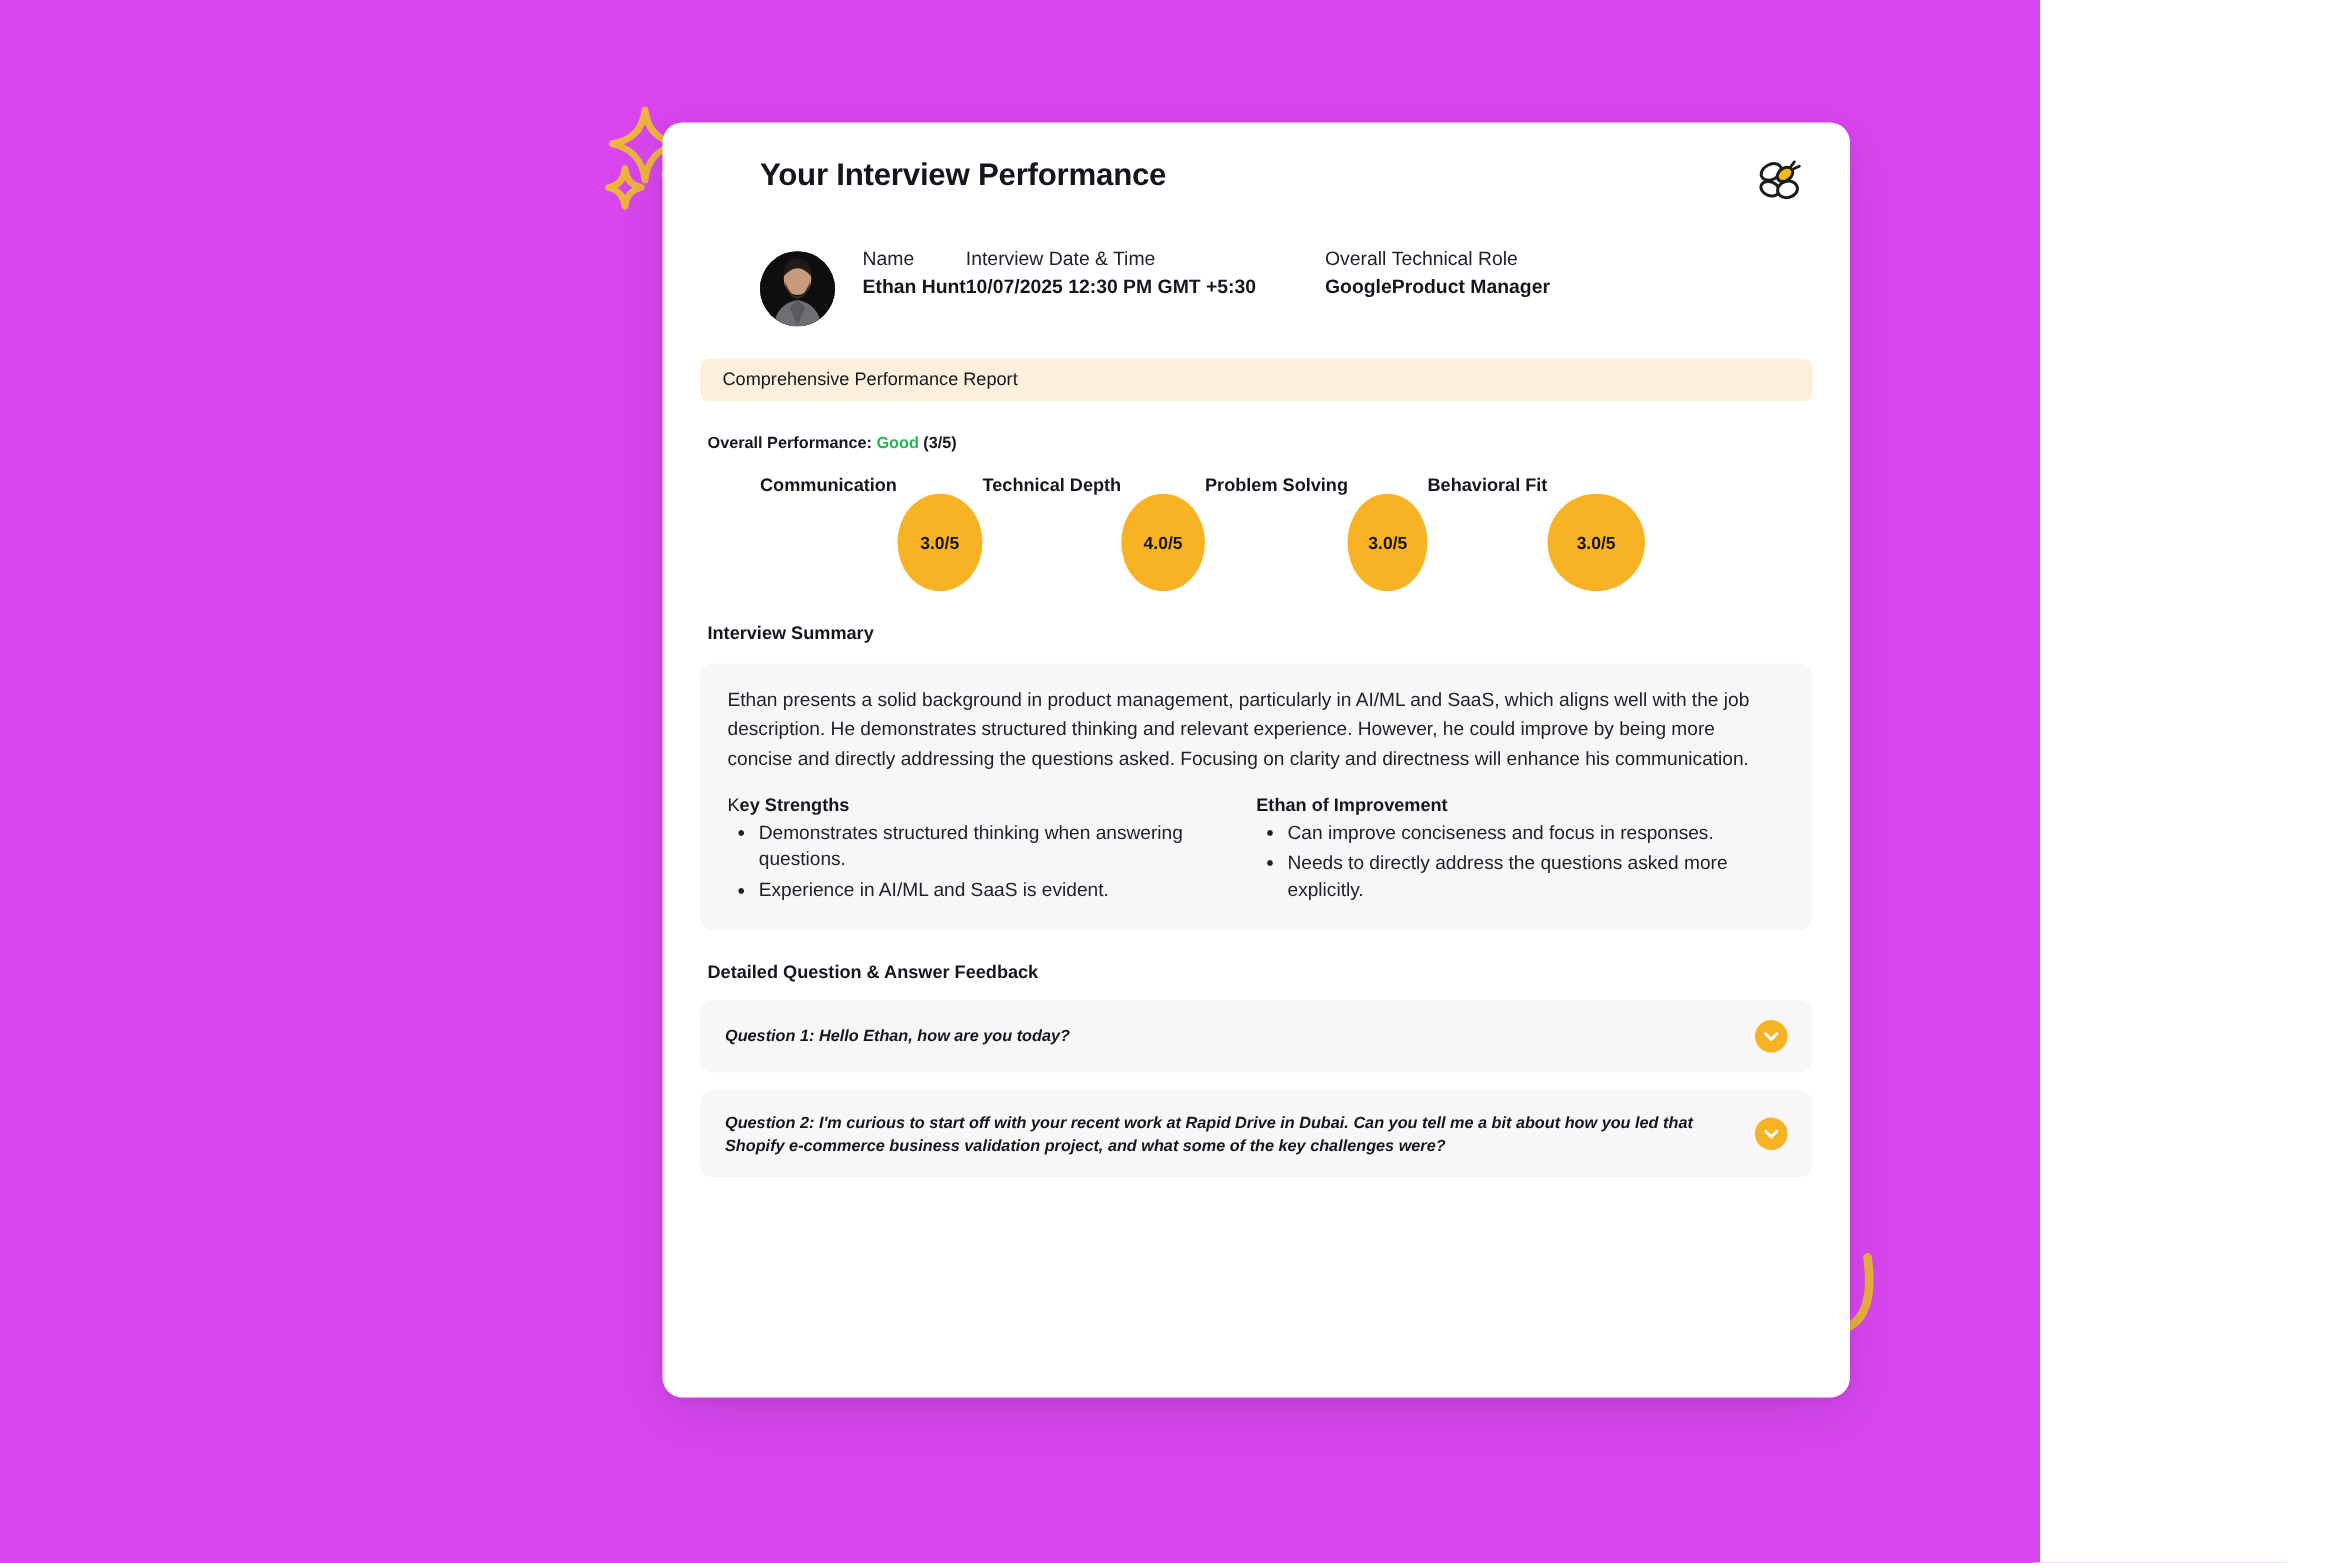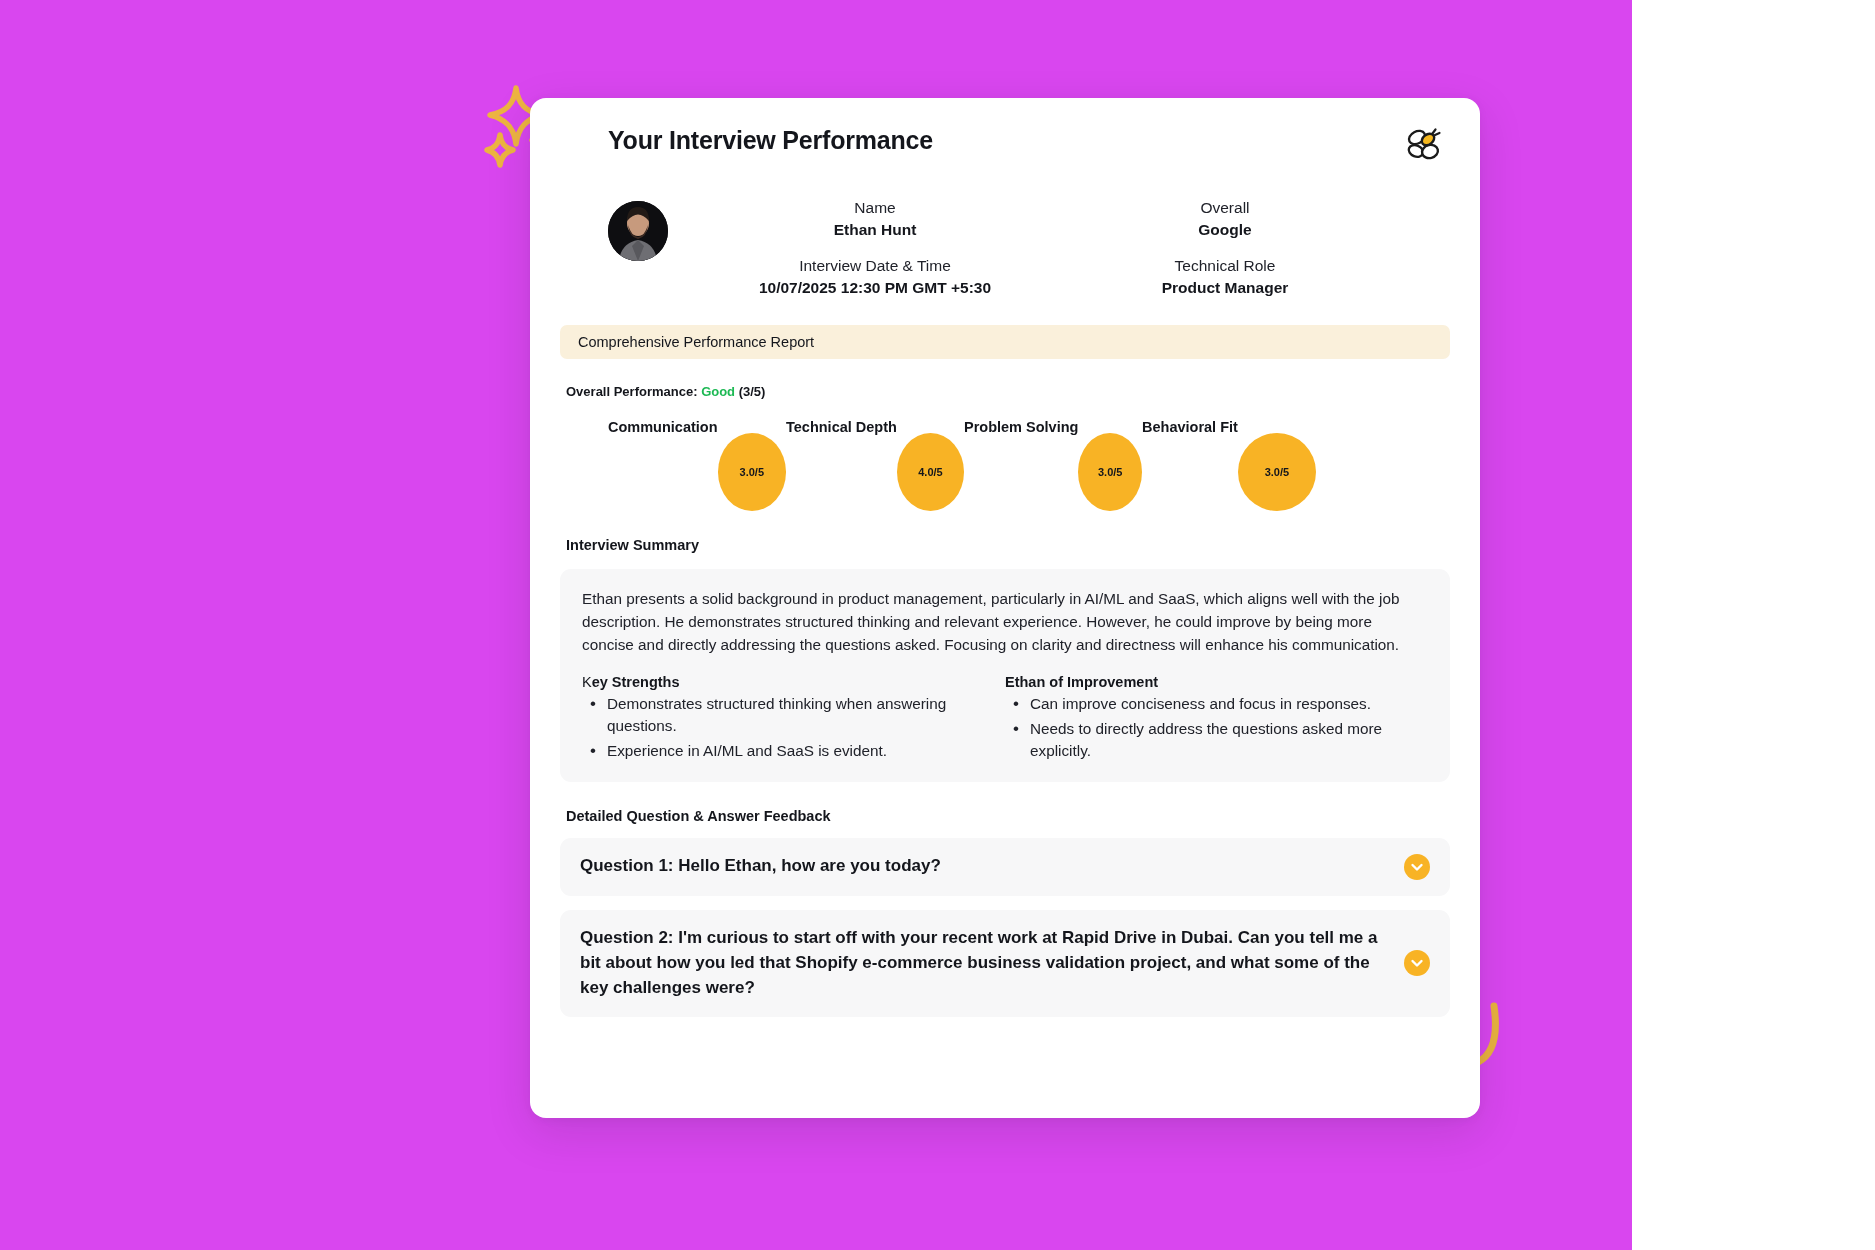--- a/index.html
+++ b/index.html
@@ -102,21 +102,21 @@
     margin-top: 3px;
     position: relative;
   }
 
   .profile-cols {
     display: flex;
     flex: 1;
     margin-left: 22px;
   }
 
-  .profile-col { display: flex; flex-direction: column; text-align: center; }
+  .profile-col { display: flex; flex-direction: row; }
   .profile-col.left  { width: 370px; }
   .profile-col.right { width: 330px; }
 
   .field { margin-bottom: 15px; }
   .field:last-child { margin-bottom: 0; }
 
   .field-label {
     font-size: 15.5px;
     color: #20222a;
     font-weight: 400;
@@ -176,21 +176,21 @@
   }
   .score-circle {
     margin-top: 14px;
     width: 78px;
     height: 78px;
     border-radius: 50%;
     background: #f8b325;
     display: flex;
     align-items: center;
     justify-content: center;
-    font-size: 11px;
+    font-size: 14px;
     font-weight: 700;
     color: #14161c;
   }
 
   
   .section-title {
     font-size: 14.5px;
     font-weight: 700;
     color: #14161c;
     margin-top: 26px;
@@ -251,25 +251,26 @@
     margin-top: 14px;
     padding: 16px 20px 16px 20px;
     display: flex;
     align-items: center;
     justify-content: space-between;
     gap: 18px;
   }
   .qa-item.first { margin-top: 14px; }
 
   .qa-text {
-    font-size: 17px;
+    font-size: 13px;
     font-weight: 700;
     color: #14161c;
     line-height: 1.47;
     flex: 1;
+    font-style: italic;
   }
 
   .qa-toggle {
     flex: 0 0 26px;
     width: 26px;
     height: 26px;
     border-radius: 50%;
     background: #f8b325;
     display: flex;
     align-items: center;

